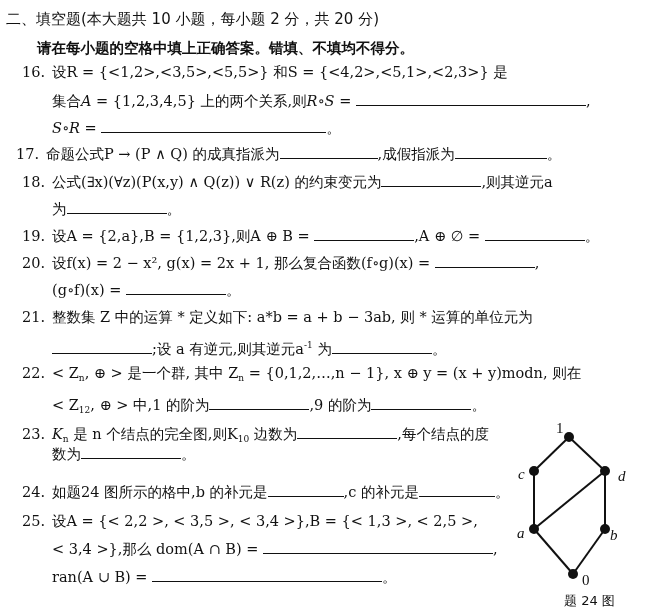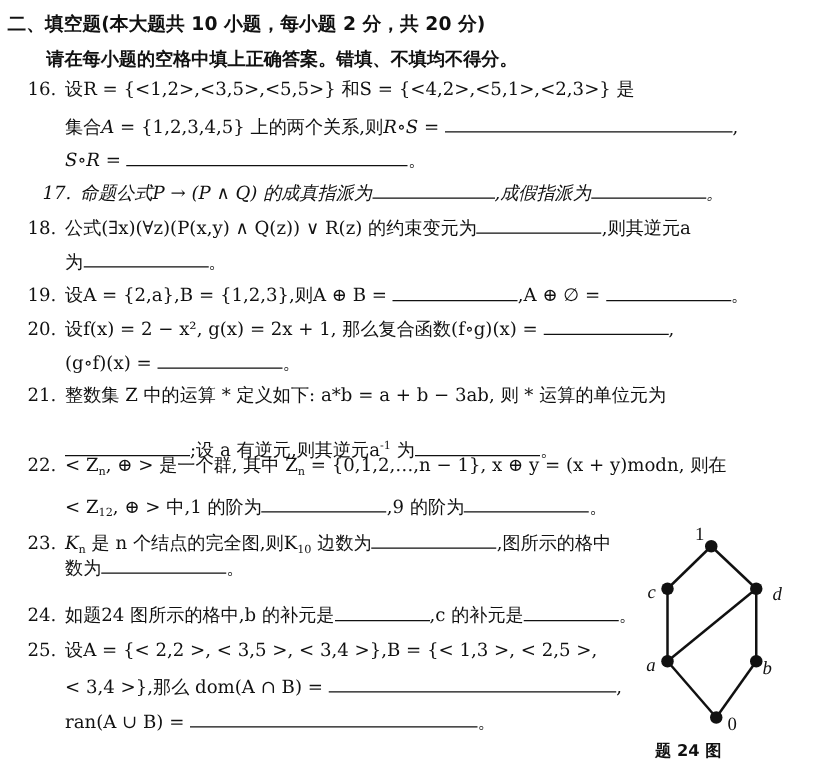--- a/index.html
+++ b/index.html
@@ -5,42 +5,42 @@
   html, body { margin:0; padding:0; background:#ffffff; }
   body { width:671px; height:614px; position:relative; overflow:hidden;
          font-family:"DejaVu Serif","Liberation Serif",serif; color:#111; }
   .line { position:absolute; white-space:nowrap; font-size:14.5px; line-height:20px; height:20px; }
   .line b, .bold { font-weight:bold; }
   .cjk { font-family:"DejaVu Sans","Liberation Sans",sans-serif; }
   .i { font-style:italic; }
   .blank { display:inline-block; border-bottom:1px solid #111; height:14px; vertical-align:baseline; }
   .sub { font-size:9px; vertical-align:-3px; }
   .sup { font-size:9px; vertical-align:6px; }
-  .heading { font-weight:bold; font-size:15px; }
+  .heading { font-weight:normal; font-size:15px; }
   .num { display:inline-block; width:30px; }
-  #caption { position:absolute; left:524px; top:592px; font-size:13px; font-weight:bold; }
+  #caption { position:absolute; left:564px; top:592px; font-size:13px; font-weight:normal; }
   .nlabel { position:absolute; font-family:"Liberation Serif",serif; font-size:15px; }
 </style>
 </head>
 <body>
 
 <div class="line heading cjk" style="left:6px;top:9px;">二、填空题(本大题共 10 小题，每小题 2 分，共 20 分)</div>
 <div class="line bold cjk" style="left:37px;top:38px;">请在每小题的空格中填上正确答案。错填、不填均不得分。</div>
 
 <div class="line" style="left:22px;top:62px;">
   <span class="num">16.</span><span>设R = {&lt;1,2&gt;,&lt;3,5&gt;,&lt;5,5&gt;} 和S = {&lt;4,2&gt;,&lt;5,1&gt;,&lt;2,3&gt;} 是</span>
 </div>
 <div class="line" style="left:52px;top:91px;">
   <span>集合</span><span class="i">A</span><span> = {1,2,3,4,5} 上的两个关系,则</span><span class="i">R∘S</span><span> = </span><span class="blank" style="width:230px"></span><span>,</span>
 </div>
 <div class="line" style="left:52px;top:118px;">
   <span class="i">S∘R</span><span> = </span><span class="blank" style="width:225px"></span><span>。</span>
 </div>
 
-<div class="line" style="left:34px;top:144px;font-style:italic;">
+<div class="line" style="left:16px;top:144px;">
   <span class="num">17.</span><span>命题公式P → (P ∧ Q) 的成真指派为</span><span class="blank" style="width:98px"></span><span>,成假指派为</span><span class="blank" style="width:92px"></span><span>。</span>
 </div>
 
 <div class="line" style="left:22px;top:172px;">
   <span class="num">18.</span><span>公式(∃x)(∀z)(P(x,y) ∧ Q(z)) ∨ R(z) 的约束变元为</span><span class="blank" style="width:100px"></span><span>,则其逆元a</span>
 </div>
 <div class="line" style="left:52px;top:199px;">
   <span>为</span><span class="blank" style="width:100px"></span><span>。</span>
 </div>
 
@@ -51,33 +51,33 @@
 <div class="line" style="left:22px;top:253px;">
   <span class="num">20.</span><span>设f(x) = 2 − x², g(x) = 2x + 1, 那么复合函数(f∘g)(x) = </span><span class="blank" style="width:100px"></span><span>,</span>
 </div>
 <div class="line" style="left:52px;top:280px;">
   <span>(g∘f)(x) = </span><span class="blank" style="width:100px"></span><span>。</span>
 </div>
 
 <div class="line" style="left:22px;top:307px;">
   <span class="num">21.</span><span>整数集 Z 中的运算 * 定义如下: a*b = a + b − 3ab, 则 * 运算的单位元为</span>
 </div>
-<div class="line" style="left:52px;top:335px;margin-top:12px;">
+<div class="line" style="left:52px;top:335px;">
   <span class="blank" style="width:100px"></span><span>;设 a 有逆元,则其逆元a</span><span class="sup">-1</span><span> 为</span><span class="blank" style="width:100px"></span><span>。</span>
 </div>
 
 <div class="line" style="left:22px;top:363px;">
   <span class="num">22.</span><span>&lt; Z</span><span class="sub">n</span><span>, ⊕ &gt; 是一个群, 其中 Z</span><span class="sub">n</span><span> = {0,1,2,…,n − 1}, x ⊕ y = (x + y)modn, 则在</span>
 </div>
 <div class="line" style="left:52px;top:395px;">
   <span>&lt; Z</span><span class="sub">12</span><span>, ⊕ &gt; 中,1 的阶为</span><span class="blank" style="width:100px"></span><span>,9 的阶为</span><span class="blank" style="width:100px"></span><span>。</span>
 </div>
 
 <div class="line" style="left:22px;top:424px;">
-  <span class="num">23.</span><span class="i">K</span><span class="sub">n</span><span> 是 n 个结点的完全图,则K</span><span class="sub">10</span><span> 边数为</span><span class="blank" style="width:100px"></span><span>,图所示的格中</span>
+  <span class="num">23.</span><span class="i">K</span><span class="sub">n</span><span> 是 n 个结点的完全图,则K</span><span class="sub">10</span><span> 边数为</span><span class="blank" style="width:100px"></span><span>,每个结点的度</span>
 </div>
 <div class="line" style="left:52px;top:444px;">
   <span>数为</span><span class="blank" style="width:100px"></span><span>。</span>
 </div>
 
 <div class="line" style="left:22px;top:482px;">
   <span class="num">24.</span><span>如题24 图所示的格中,b 的补元是</span><span class="blank" style="width:76px"></span><span>,c 的补元是</span><span class="blank" style="width:76px"></span><span>。</span>
 </div>
 
 <div class="line" style="left:22px;top:511px;">

